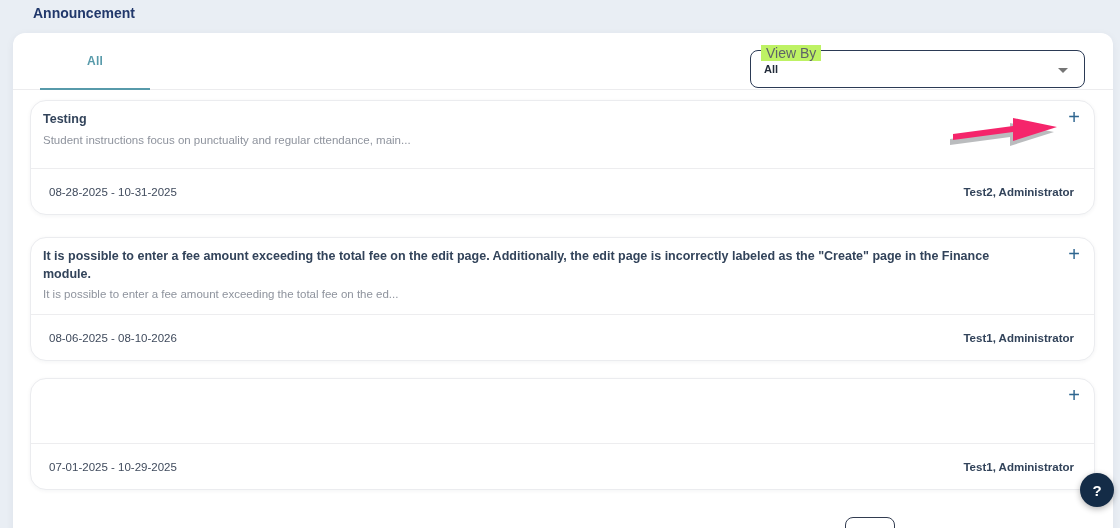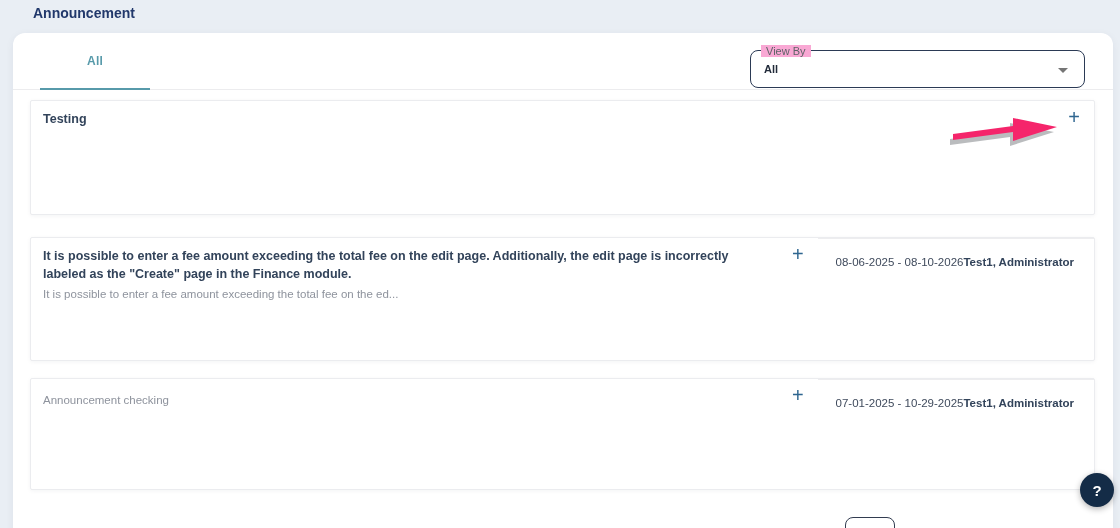--- a/index.html
+++ b/index.html
@@ -36,36 +36,36 @@
     background:#579aaa;
   }
   
   .select-box {
     position:absolute; left:737px; top:17px; width:335px; height:38px;
     border:1px solid #2b3a55; border-radius:8px; background:#fff;
     display:flex; align-items:center; cursor:pointer;
   }
   .select-label {
     position:absolute; left:10px; top:-6px;
-    font-size:11px; color:#5f6368; background:#f9a8d4; padding:0 5px;
+    font-size:14px; color:#5f6368; background:#bef264; padding:0 5px;
   }
   .select-value {
     margin-left:13px; font-size:11px; font-weight:700; color:#222b3a;
   }
   .select-caret {
     position:absolute; right:16px; top:17px;
     width:0; height:0; border-left:5px solid transparent;
     border-right:5px solid transparent; border-top:5px solid #757575;
   }
   
   .card {
     position:absolute; left:17px; width:1065px;
-    background:#fff; border:1px solid #ebecef; border-radius:2px;
+    background:#fff; border:1px solid #ebecef; border-radius:16px;
     box-shadow:0 1px 4px rgba(25,39,62,.05);
-    display:flex; flex-direction:row;
+    display:flex; flex-direction:column;
   }
   .card1 { top:67px;  height:115px; }
   .card2 { top:204px; height:124px; }
   .card3 { top:345px; height:112px; }
   .card-body { flex:1; padding:10px 56px 0 12px; position:relative; }
   .card-title {
     font-size:12.5px; font-weight:700; color:#32435a; line-height:1.4;
   }
   .card-summary {
     margin-top:3px; font-size:11.5px; color:#8e939d; line-height:1.4;
@@ -117,39 +117,43 @@
     <div class="select-box">
       <span class="select-label">View By</span>
       <span class="select-value">All</span>
       <span class="select-caret"></span>
     </div>
   </div>
 
   <div class="card card1">
     <div class="card-body">
       <div class="card-title">Testing</div>
+      <div class="card-summary">Student instructions focus on punctuality and regular cttendance, main...</div>
       <button class="expand-btn">+</button>
+    </div>
+    <div class="card-footer">
+      <span class="card-date">08-28-2025 - 10-31-2025</span>
+      <span class="card-author">Test2, Administrator</span>
     </div>
   </div>
 
   <div class="card card2">
     <div class="card-body">
       <div class="card-title">It is possible to enter a fee amount exceeding the total fee on the edit page. Additionally, the edit page is incorrectly labeled as the "Create" page in the Finance module.</div>
       <div class="card-summary">It is possible to enter a fee amount exceeding the total fee on the ed...</div>
       <button class="expand-btn">+</button>
     </div>
     <div class="card-footer">
       <span class="card-date">08-06-2025 - 08-10-2026</span>
       <span class="card-author">Test1, Administrator</span>
     </div>
   </div>
 
   <div class="card card3">
     <div class="card-body">
-      <div class="card-summary">Announcement checking</div>
       <button class="expand-btn">+</button>
     </div>
     <div class="card-footer">
       <span class="card-date">07-01-2025 - 10-29-2025</span>
       <span class="card-author">Test1, Administrator</span>
     </div>
   </div>
 
   <div class="page-size-select" style="position:absolute; left:832px; top:484px;"></div>
 </div>

